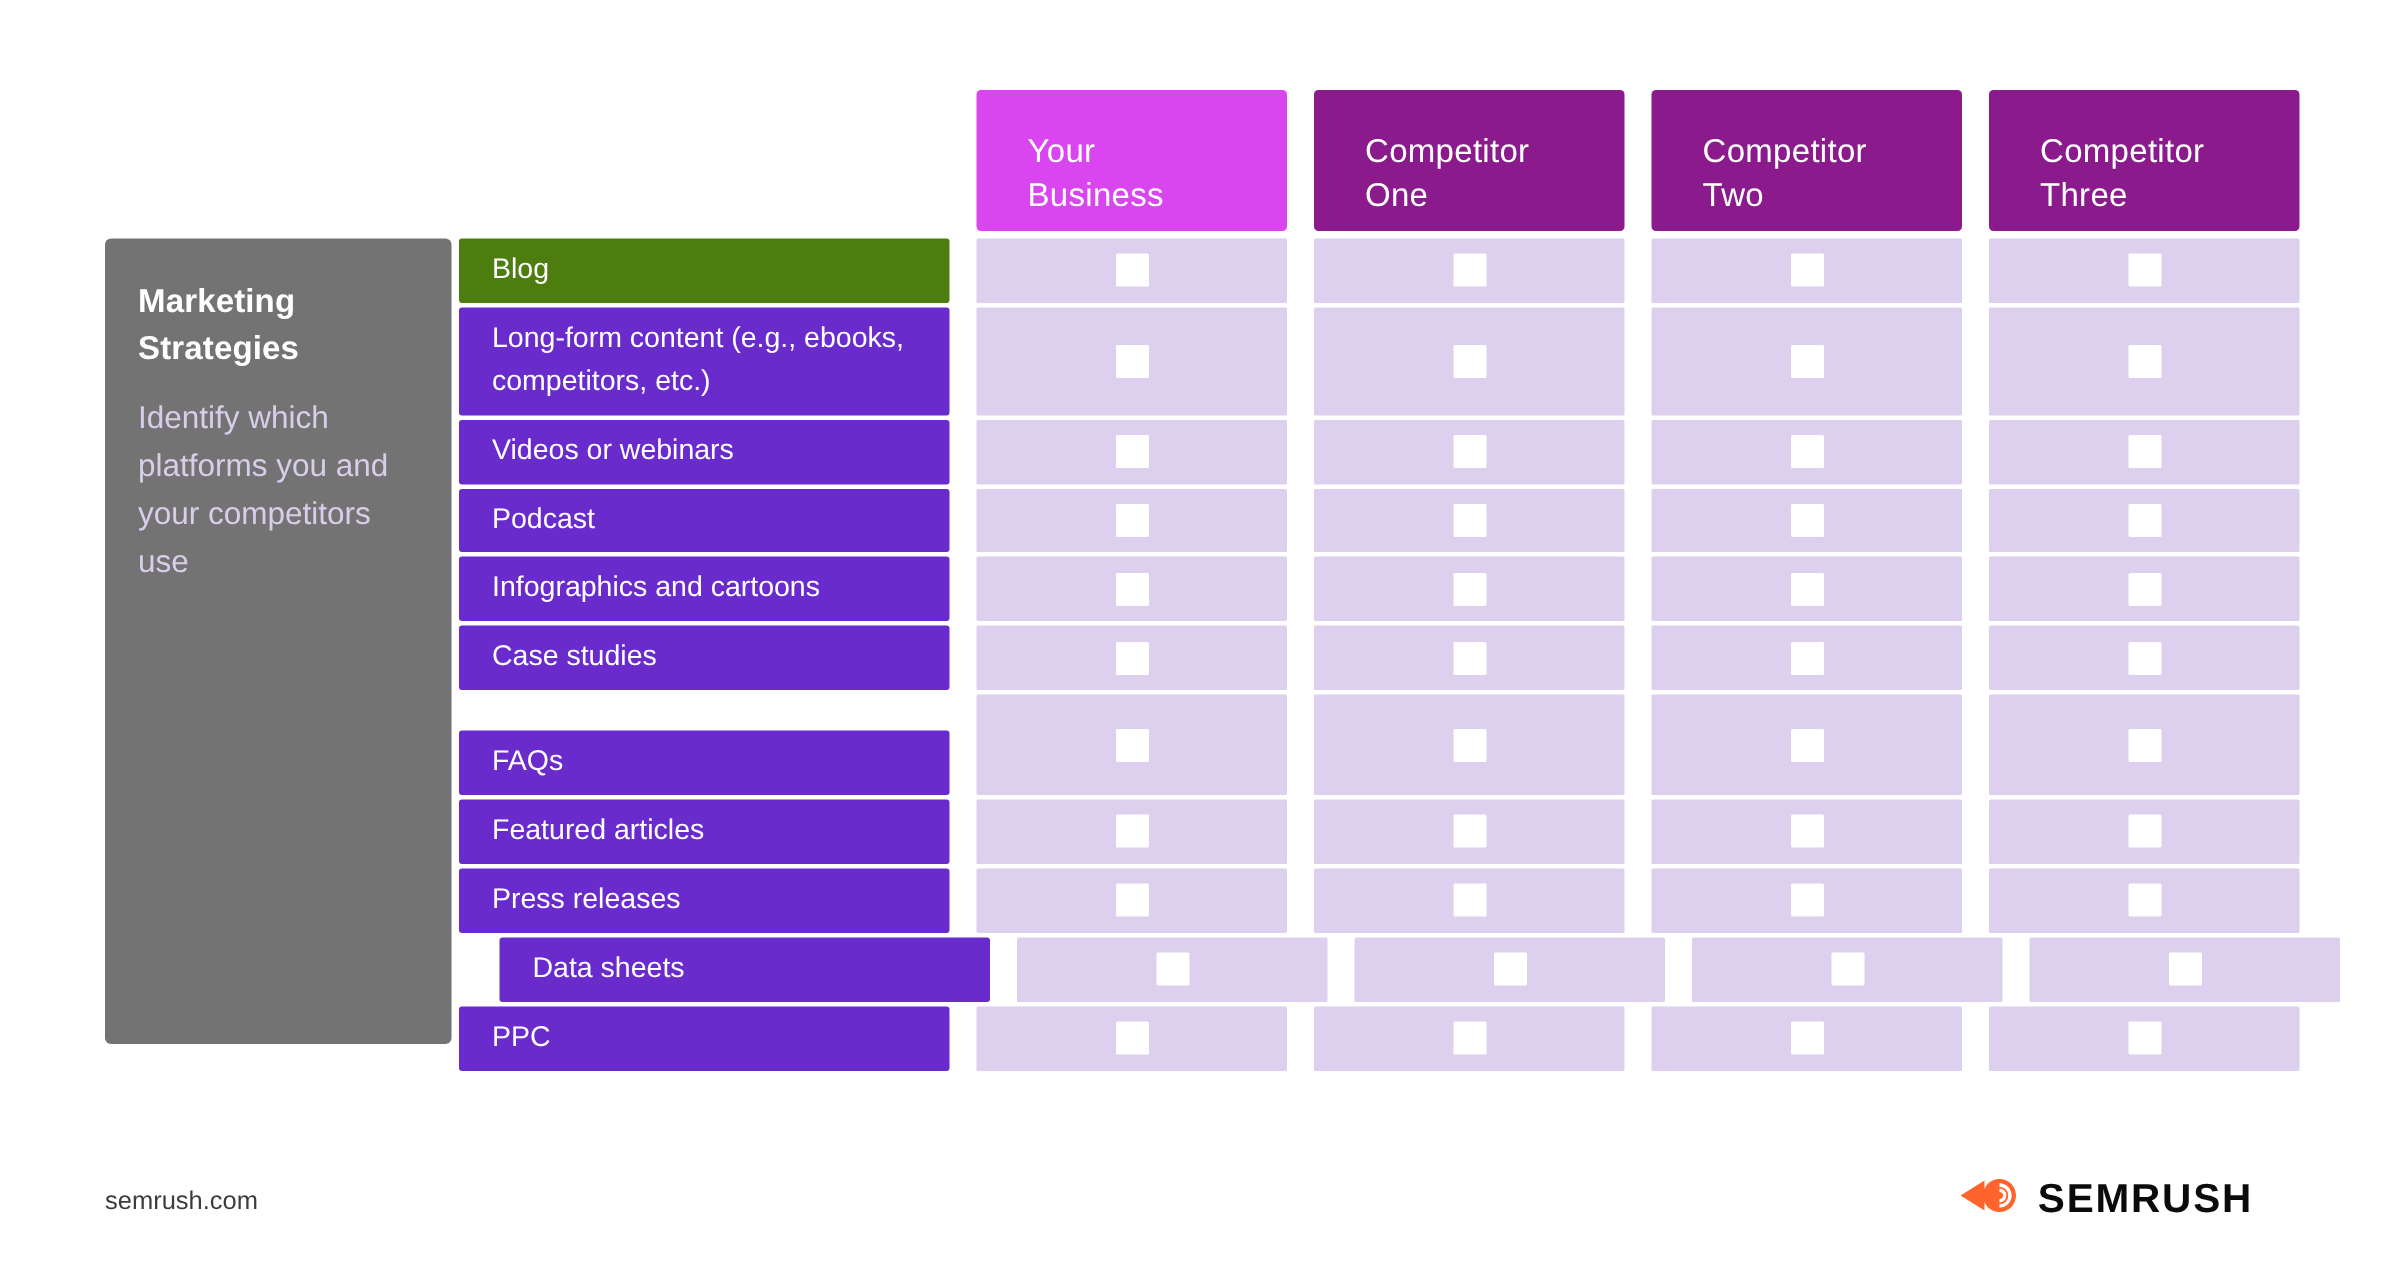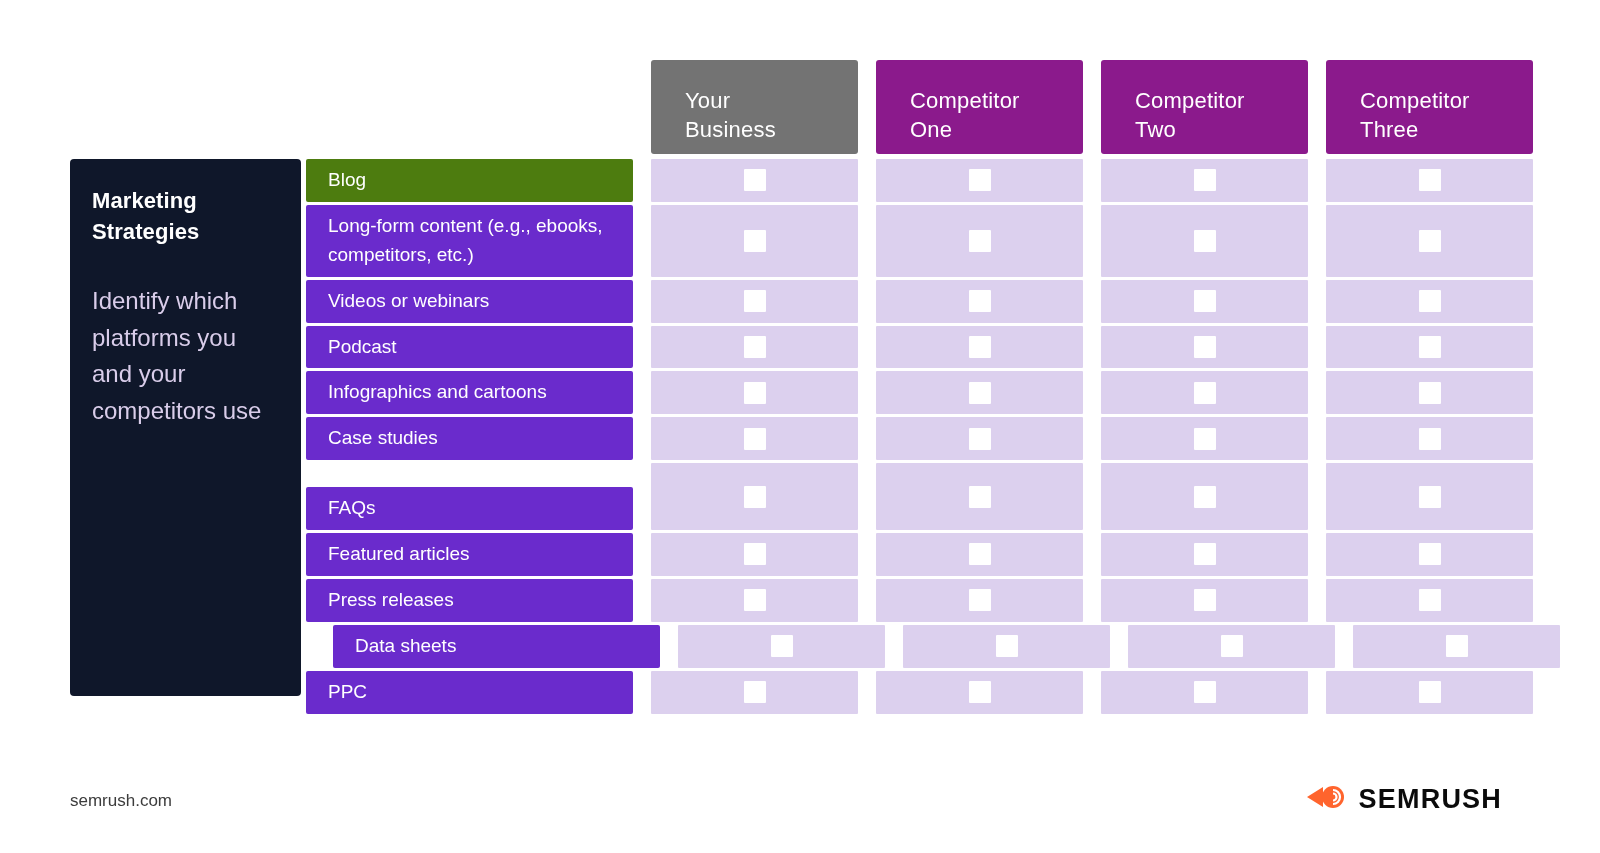--- a/index.html
+++ b/index.html
@@ -19,35 +19,35 @@
     background: #ffffff;
   }
 
   
   .sidebar {
     position: absolute;
     left: 70px;
     top: 159px;
     width: 231px;
     height: 537px;
-    background: #0f172a;
+    background: #737373;
     border-radius: 4px;
     padding: 26px 22px 0 22px;
   }
   .sidebar-title {
     color: #ffffff;
     font-size: 22px;
     font-weight: bold;
     line-height: 1.42;
     letter-spacing: 0.1px;
   }
   .sidebar-sub {
-    margin-top: 36px;
+    margin-top: 16px;
     color: #d9cdea;
-    font-size: 24px;
+    font-size: 21px;
     font-weight: normal;
     line-height: 1.52;
   }
 
   
   .grid {
     position: absolute;
     left: 306px;
     top: 60px;
     width: 1194px;
@@ -150,21 +150,21 @@
       <div>Strategies</div>
     </div>
     <div class="sidebar-sub">Identify which platforms you and your competitors use</div>
   </div>
 
   <div class="grid">
 
     <div class="header-row">
       <div class="hdr-spacer"></div>
 
-    <div class="hdr-cell" style="background: #737373;">
+    <div class="hdr-cell" style="background: #d946ef;">
           <div>Your</div>
           <div>Business</div>
         </div>
         <div class="hdr-cell" style="background: rgb(139, 26, 140);">
           <div>Competitor</div>
           <div>One</div>
         </div>
         <div class="hdr-cell" style="background: rgb(139, 26, 140);">
           <div>Competitor</div>
           <div>Two</div>

